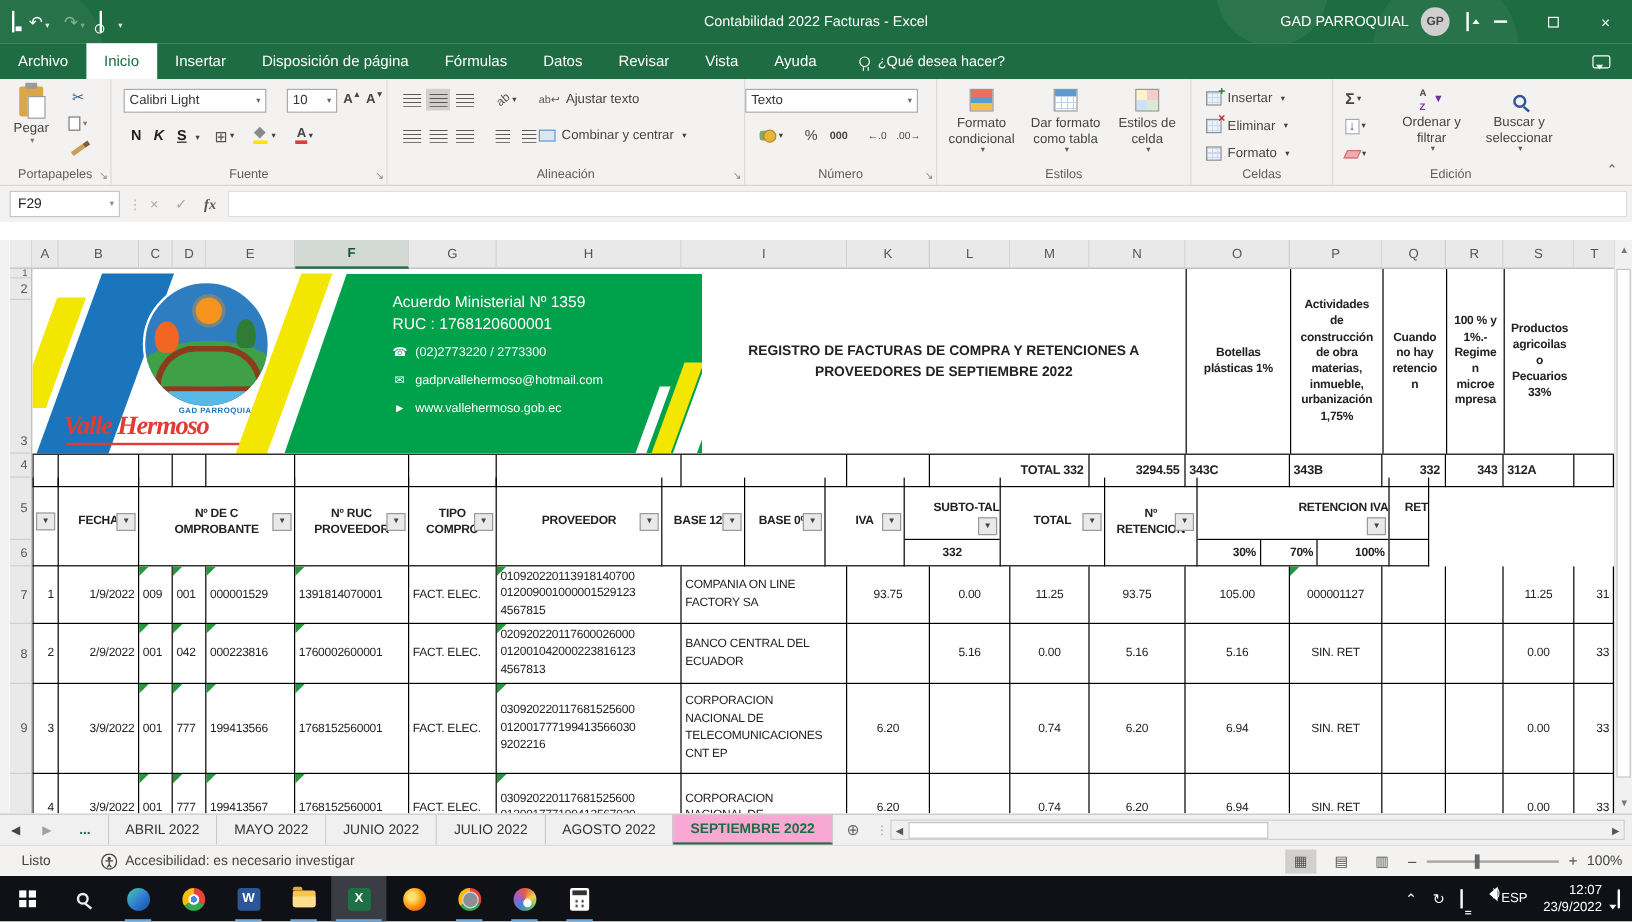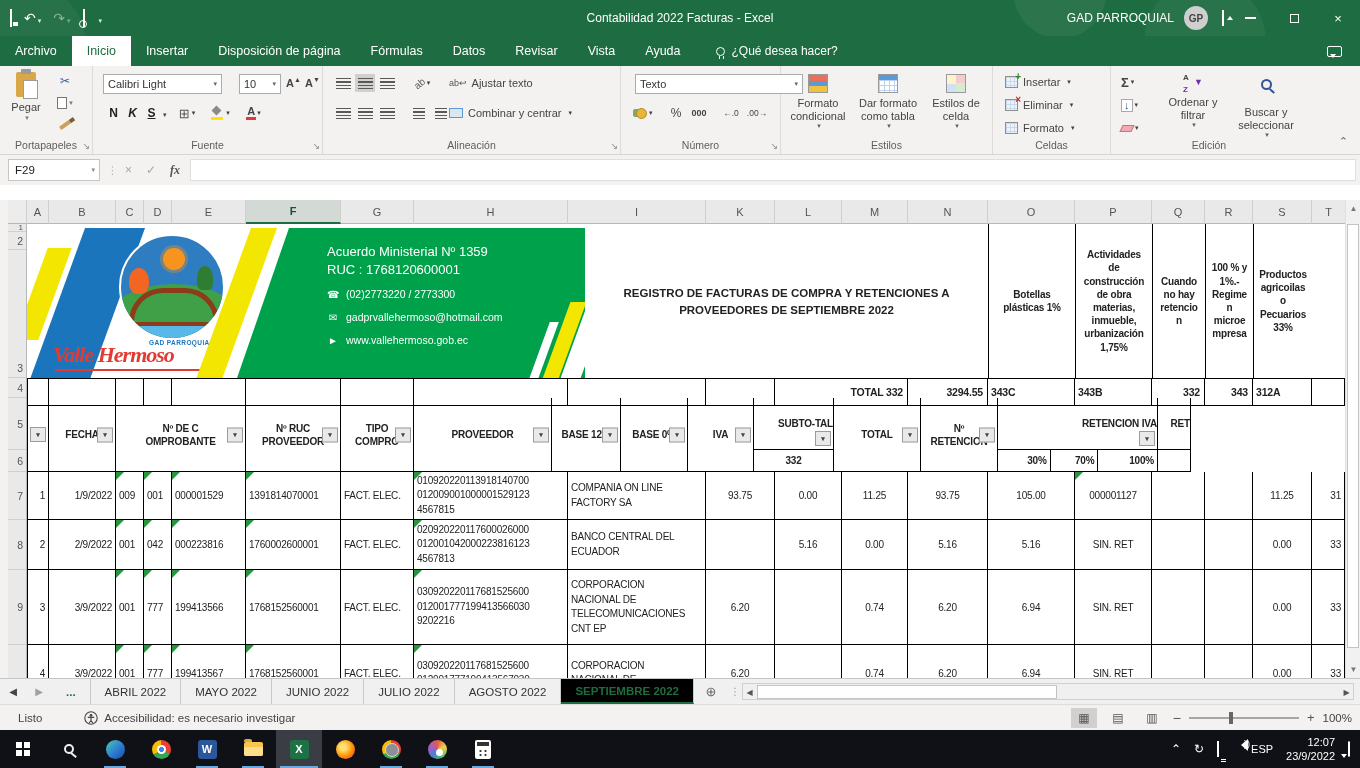--- a/index.html
+++ b/index.html
@@ -167,21 +167,21 @@
 #vscroll{left:1345px;top:200px;width:15px;height:478px;background:#f1f1f1;border-left:1px solid #e0e0e0}
 .sbtn{width:15px;height:17px;color:#787878;font-size:8px}
 #vthumb{position:absolute;left:1px;top:24px;width:12px;height:424px;background:#fff;border:1px solid #c3c3c3}
 #vdown{position:absolute;left:0;bottom:0}
 
 
 #tabsbar{left:0;top:678px;width:1360px;height:26px;background:#f0f0f0;border-top:1px solid #c6c6c6;display:flex;align-items:stretch}
 .navarr{width:26px;color:#444;font-size:10px}
 .stab{padding:0 14px;display:flex;align-items:center;font-size:11.5px;color:#333;border-right:1px solid #c9c9c9;background:#f0f0f0}
 .stab.more{font-weight:bold;color:#1e6c41}
-.stab.active{background:#000000;color:#1e6c41;font-weight:bold;border-bottom:2px solid #1e6c41}
+.stab.active{background:#f9a8d4;color:#1e6c41;font-weight:bold;border-bottom:2px solid #1e6c41}
 .addsheet{width:34px;color:#666;font-size:13px}
 .tdots{width:14px;color:#999;font-size:10px}
 #hscroll{flex:1;margin:4px 6px 4px 0;background:#f0f0f0;border:1px solid #d0d0d0;position:relative}
 #hthumb{position:absolute;left:14px;top:1px;width:300px;height:14px;background:#fff;border:1px solid #c3c3c3}
 .harr{position:absolute;top:1px;width:13px;height:14px;color:#555;font-size:8px}
 
 
 #statusbar{left:0;top:704px;width:1360px;height:26px;background:#f3f2f1;border-top:1px solid #dedcda;display:flex;align-items:center;font-size:11.5px;color:#444}
 .sb-right{position:absolute;right:8px;display:flex;align-items:center;gap:8px}
 .vb{width:26px;height:20px;color:#555;font-size:12px}
@@ -357,21 +357,21 @@
     <div class="a fx" style="left:126px;top:38px;height:18px;gap:5px">
         <span style="width:14px;height:10px;border:1px solid #5b9bd5;background:#dce6f1"></span>
         <span class="rbtn">Combinar y centrar</span>
         <span class="mini-caret">▾</span>
       </div>
     <div class="glabel">Alineación</div>
     <div class="launcher">↘</div>
   </div>
 
   <div class="rgroup" style="left:621px;width:160px">
-    <div class="a combo" style="left:14px;top:8px;width:168px">
+    <div class="a combo" style="left:0;top:8px;width:144px">
         <span>Texto</span>
       </div>
     <div class="a fx" style="left:12px;top:38px;height:18px">
         <span class="ic-coins"></span>
         <span class="mini-caret">▾</span>
       </div>
     <div class="a fcc" style="left:46px;top:38px;width:18px;height:18px;font-size:12px;color:#444">%</div>
     <div class="a fcc" style="left:66px;top:38px;width:24px;height:18px;font-size:9px;color:#444;font-weight:bold">000</div>
     <div class="a fcc" style="left:98px;top:38px;width:24px;height:18px;font-size:8.5px;color:#444">←.0</div>
     <div class="a fcc" style="left:124px;top:38px;width:24px;height:18px;font-size:8.5px;color:#444">.00→</div>
@@ -435,21 +435,21 @@
           <span class="az">A</span>
           <span class="az2">Z</span>
         </span>
         <span style="margin-top:2px">Ordenar y filtrar</span>
         <span class="mini-caret">▾</span>
       </div>
     <div class="a bigbtn" style="left:118px;top:8px;width:74px">
         <span class="fcc" style="width:20px;height:20px">
           <span class="ic-search"></span>
         </span>
-        <span style="margin-top:12px">Buscar y seleccionar</span>
+        <span style="margin-top:2px">Buscar y seleccionar</span>
         <span class="mini-caret">▾</span>
       </div>
     <div class="glabel">Edición</div>
   </div>
   <div class="collapse">⌃</div>
 </div>
 
 <div class="a" id="fbar">
   <div id="namebox">
       <span>F29</span>

